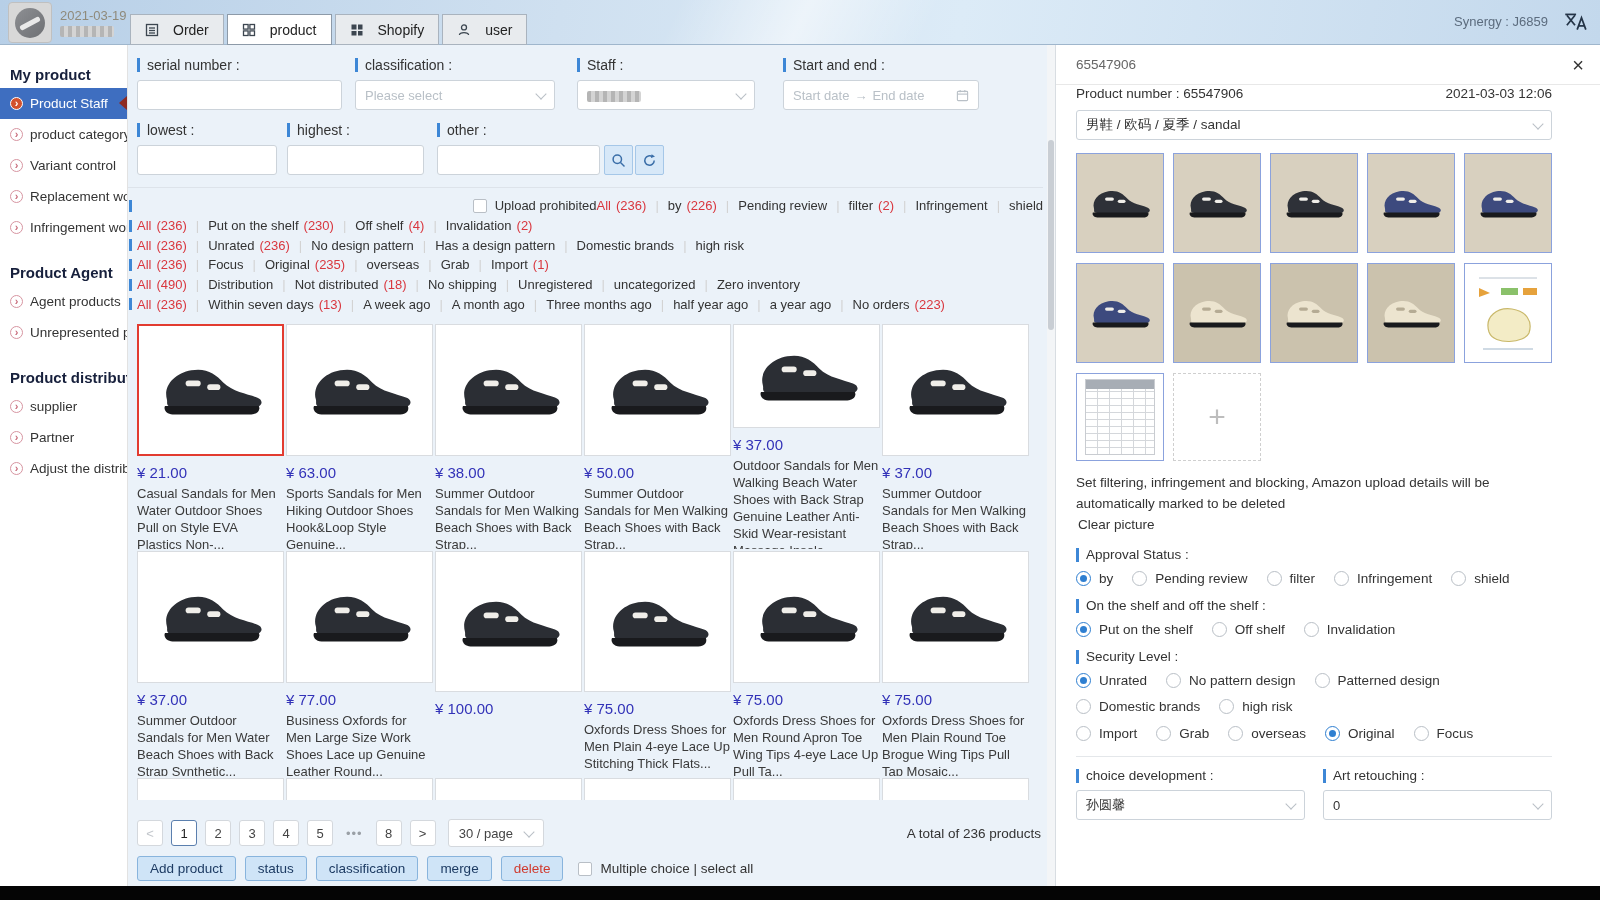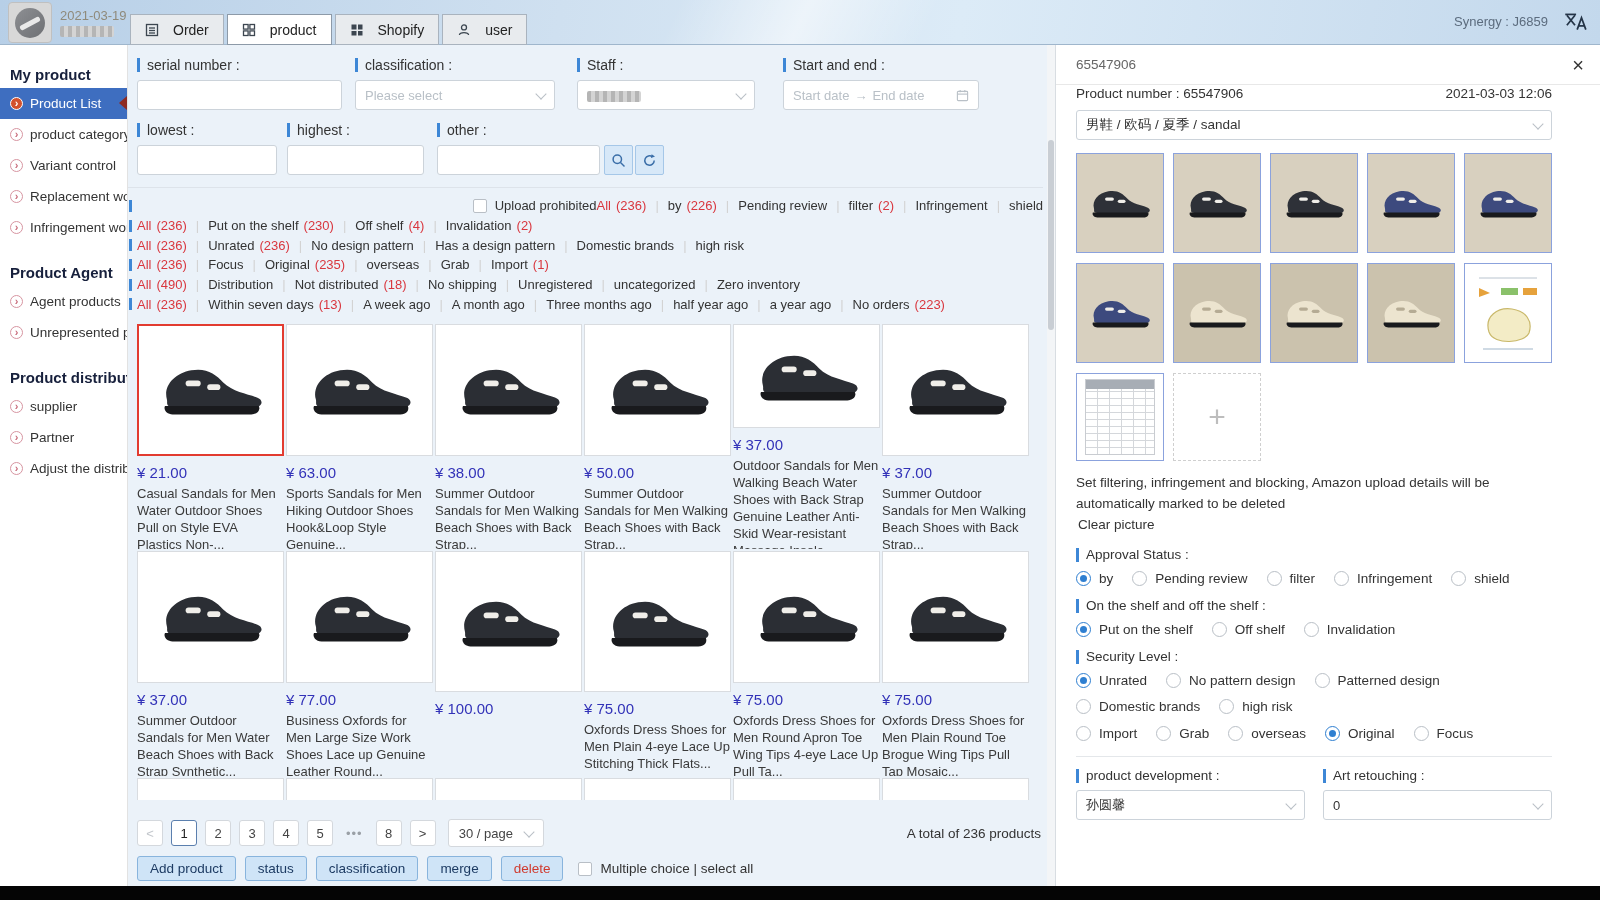--- a/index.html
+++ b/index.html
@@ -214,21 +214,21 @@
     </div>
   </header>
 
   <aside class="side">
     <div>
       <div class="sec-title">My product</div>
       <div>
 
       <div class="side-item active">
             <span class="circ">›</span>
-            <span>Product List</span>
+            <span>Product Staff</span>
           </div>
           <div class="side-item">
             <span class="circ">›</span>
             <span>product category</span>
           </div>
           <div class="side-item">
             <span class="circ">›</span>
             <span>Variant control</span>
           </div>
           <div class="side-item">
@@ -888,21 +888,21 @@
             </span>
           </div>
       </div>
 
       <div class="pdiv"></div>
 
       <div class="pcols">
         <div class="pcol">
           <div class="flabel">
               <span class="bar"></span>
-              <span>product development :</span>
+              <span>choice development :</span>
             </div>
           <div class="sel">
               <span>孙圆馨</span>
               <span class="caret"></span>
             </div>
         </div>
         <div class="pcol">
           <div class="flabel">
               <span class="bar"></span>
               <span>Art retouching :</span>

